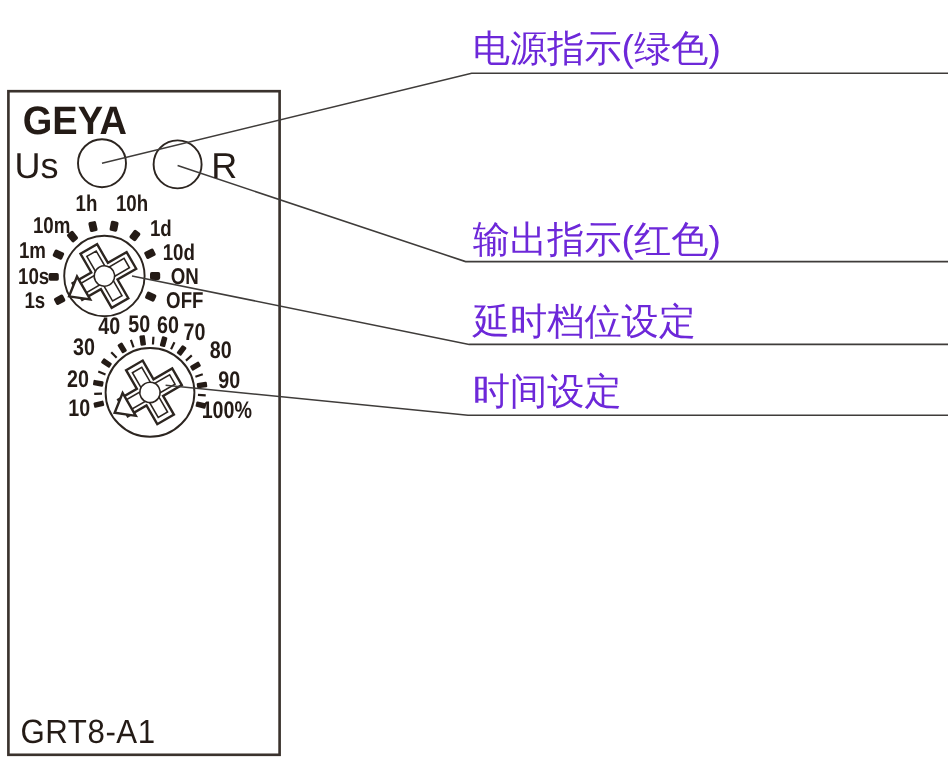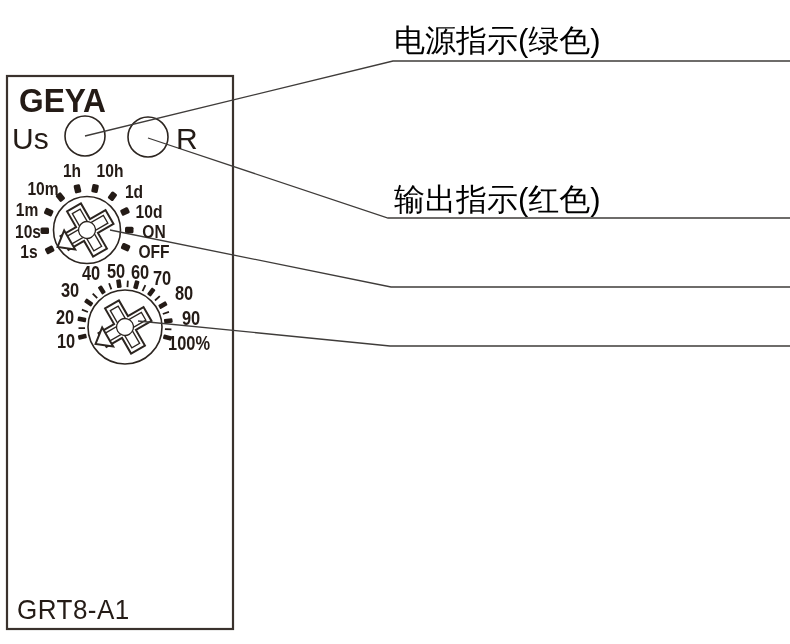--- a/index.html
+++ b/index.html
@@ -20,21 +20,21 @@
     transform:scaleX(0.93);transform-origin:left top;letter-spacing:0.5px;
   }
   .dlabel{
     position:absolute;font-weight:700;color:#241b16;
     transform:translate(-50%,-50%) scaleX(0.82);white-space:nowrap;
   }
   .d1{font-size:19px;}
   .d2{font-size:20px;}
   .cn{
     position:absolute;left:394px;font-size:31px;font-weight:500;
-    color:#000000;letter-spacing:0px;white-space:nowrap;
+    color:#6d28d9;letter-spacing:0px;white-space:nowrap;
   }
 </style>
 </head>
 <body>
 
 <div class="stage">
 
   <svg class="art" width="790" height="644" viewBox="0 0 790 644">
 
     <rect x="7" y="76" width="226" height="553" fill="#ffffff" stroke="#3a322d" stroke-width="2.2"></rect>
@@ -125,13 +125,15 @@
   <div class="dlabel d2" style="left:91px;top:273px;">40</div>
   <div class="dlabel d2" style="left:116px;top:271px;">50</div>
   <div class="dlabel d2" style="left:140px;top:272px;">60</div>
   <div class="dlabel d2" style="left:162px;top:278px;">70</div>
   <div class="dlabel d2" style="left:184px;top:293px;">80</div>
   <div class="dlabel d2" style="left:191px;top:318px;">90</div>
   <div class="dlabel d2" style="left:189px;top:343px;">100%</div>
 
   <div class="cn" style="top:20px;">电源指示(绿色)</div>
   <div class="cn" style="top:179px;">输出指示(红色)</div>
+  <div class="cn" style="top:247px;">延时档位设定</div>
+  <div class="cn" style="top:306px;">时间设定</div>
 </div>
 
 </body></html>

